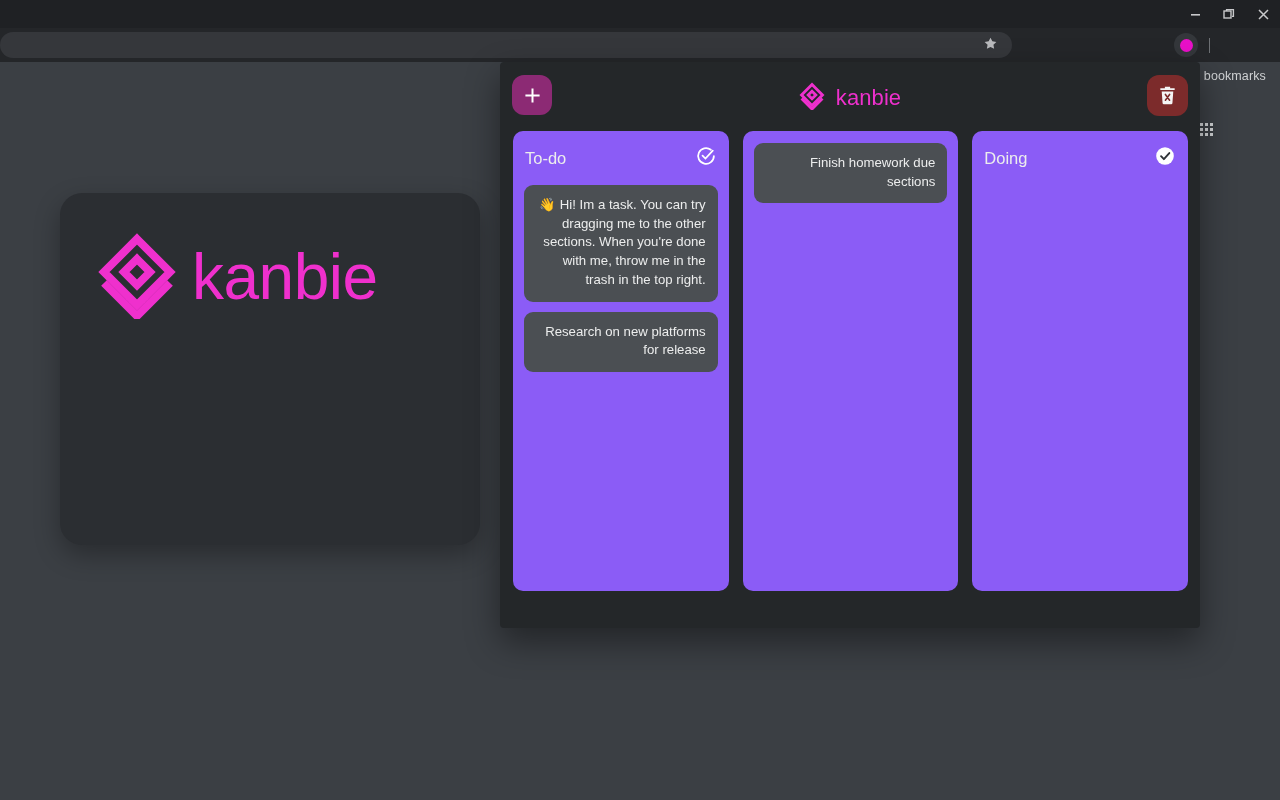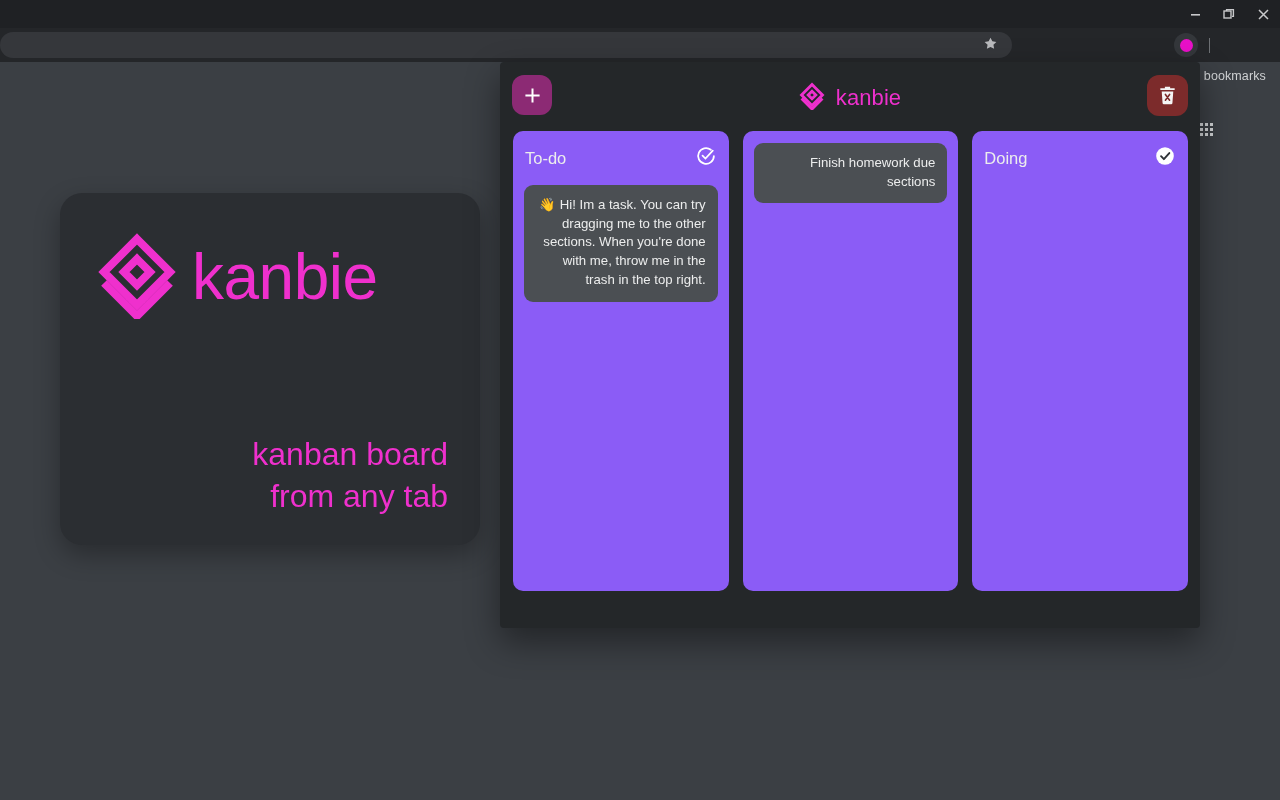--- a/index.html
+++ b/index.html
@@ -285,24 +285,20 @@
     <span id="promo-logo">
       <svg width="82" height="88" viewBox="0 0 82 88">
         <g fill="none" stroke="#ef30cd" stroke-width="8" stroke-linejoin="miter">
           <path d="M41 8 L74 41 L41 74 L8 41 Z"></path>
           <path d="M41 28 L54 41 L41 54 L28 41 Z"></path>
         </g>
         <path d="M8 52 L41 85 L74 52" fill="none" stroke="#ef30cd" stroke-width="8" stroke-linejoin="miter"></path>
       </svg>
     </span>
     <span id="promo-wordmark">kanbie</span>
-  </div>
-  <div id="promo-tagline">
-    <div>kanban board</div>
-    <div>from any tab</div>
   </div>
 </div>
 
 <div id="kanbie-panel">
 
   <div id="panel-header">
     <button id="add-task-button">
       <svg width="19" height="19" viewBox="0 0 19 19">
         <path d="M9.5 2.4V16.6M2.4 9.5H16.6" stroke="currentColor" stroke-width="2" stroke-linecap="butt"></path>
       </svg>
@@ -337,20 +333,21 @@
         <span class="column-title">To-do</span>
         <span class="column-icon">
           <svg width="22" height="22" viewBox="0 0 24 24" fill="none" stroke="currentColor" stroke-width="1.9" stroke-linecap="round">
             <path d="M20.6 12a8.6 8.6 0 1 1-3.3-6.8"></path>
             <path d="M8.2 11.6l3.2 3.2 8-8.6"></path>
           </svg>
         </span>
       </div>
       <div class="cards">
         <div class="task-card">👋 Hi! Im a task. You can try dragging me to the other sections. When you're done with me, throw me in the trash in the top right.</div>
+        <div class="task-card">Research on new platforms for release</div>
       </div>
     </div>
 
     <div class="column">
       <div class="cards">
         <div class="task-card">Finish homework due sections</div>
       </div>
     </div>
 
     <div class="column">

